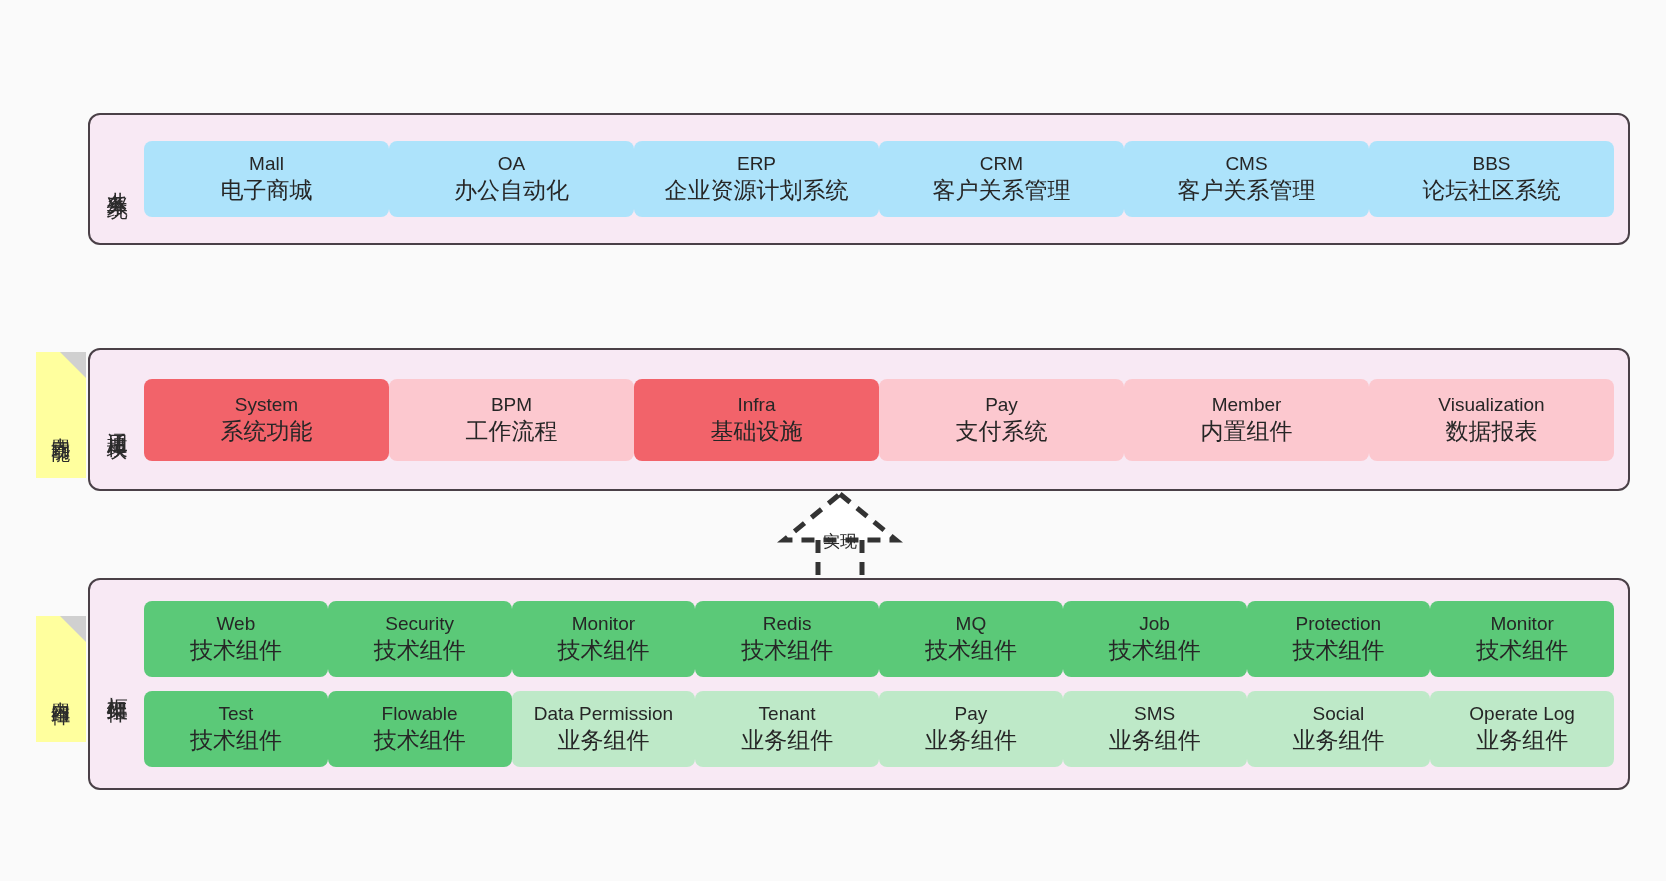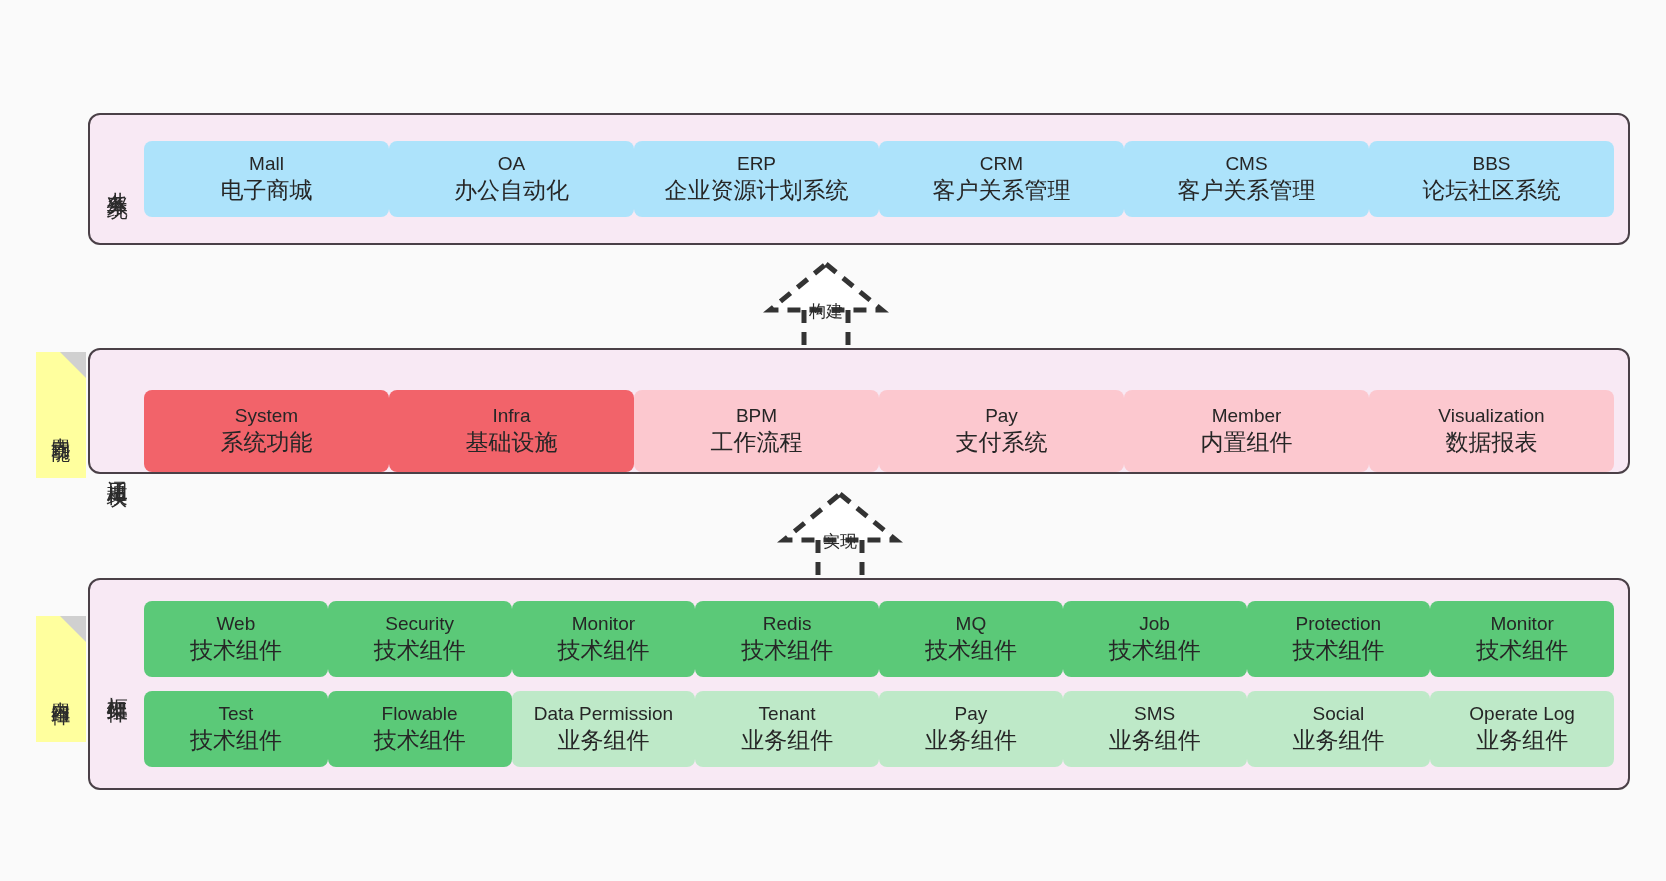--- a/index.html
+++ b/index.html
@@ -167,50 +167,41 @@
           <div class="sub">客户关系管理</div>
         </div>
         <div class="node blue">
           <div class="name">BBS</div>
           <div class="sub">论坛社区系统</div>
         </div>
       </div>
     </div>
   </div>
 
-  <div class="arrow" style="left:746px; top:258px;">
-    <svg viewBox="0 0 160 100" xmlns="http://www.w3.org/2000/svg">
-
-      <path d="M 80 6 L 136 52 L 24 52 Z" fill="#ffffff" stroke="#333333" stroke-width="5" stroke-dasharray="13 9" stroke-linejoin="miter"></path>
-
-      <path d="M 58 52 L 58 98 M 102 52 L 102 98 M 58 98 L 102 98" fill="none" stroke="#333333" stroke-width="5" stroke-dasharray="13 9"></path>
-    </svg>
-    <div class="arrow-label">构建</div>
-  </div>
 
   <div class="sticky" style="left:36px; top:352px; height:126px;">
     <div class="fold"></div>
     <div class="sticky-text">内置功能</div>
   </div>
 
-  <div class="layer" id="layer-modules" style="left:88px; top:348px; width:1542px; height:126px;align-items:flex-end;">
+  <div class="layer" id="layer-modules" style="left:88px; top:348px; width:1542px; height:143px;">
     <div class="layer-title">通用模块</div>
     <div class="layer-body">
       <div class="row">
         <div class="node red">
           <div class="name">System</div>
           <div class="sub">系统功能</div>
         </div>
+        <div class="node pink">
+          <div class="name">BPM</div>
+          <div class="sub">工作流程</div>
+        </div>
         <div class="node red">
           <div class="name">Infra</div>
           <div class="sub">基础设施</div>
-        </div>
-        <div class="node pink">
-          <div class="name">BPM</div>
-          <div class="sub">工作流程</div>
         </div>
         <div class="node pink">
           <div class="name">Pay</div>
           <div class="sub">支付系统</div>
         </div>
         <div class="node pink">
           <div class="name">Member</div>
           <div class="sub">内置组件</div>
         </div>
         <div class="node pink">

